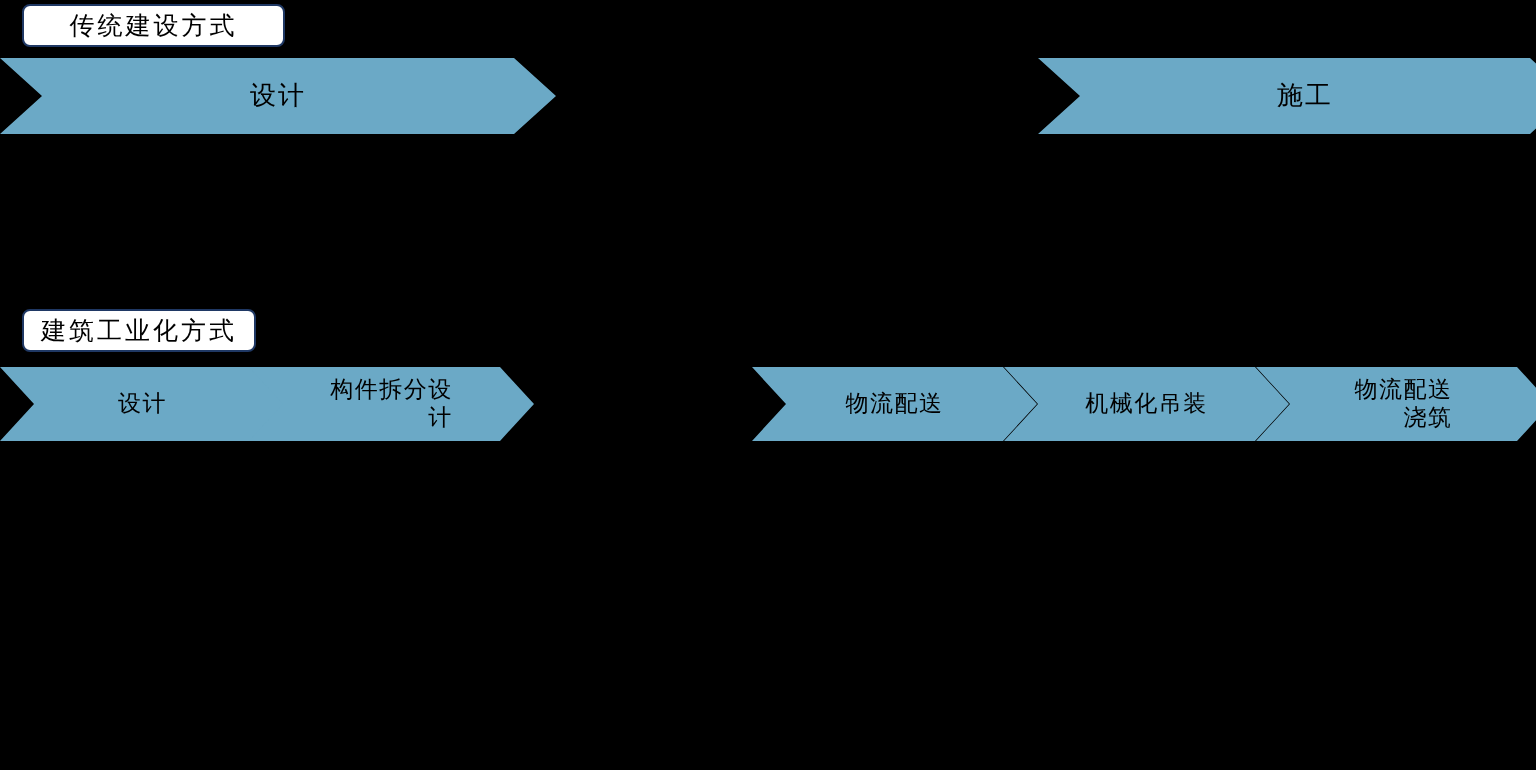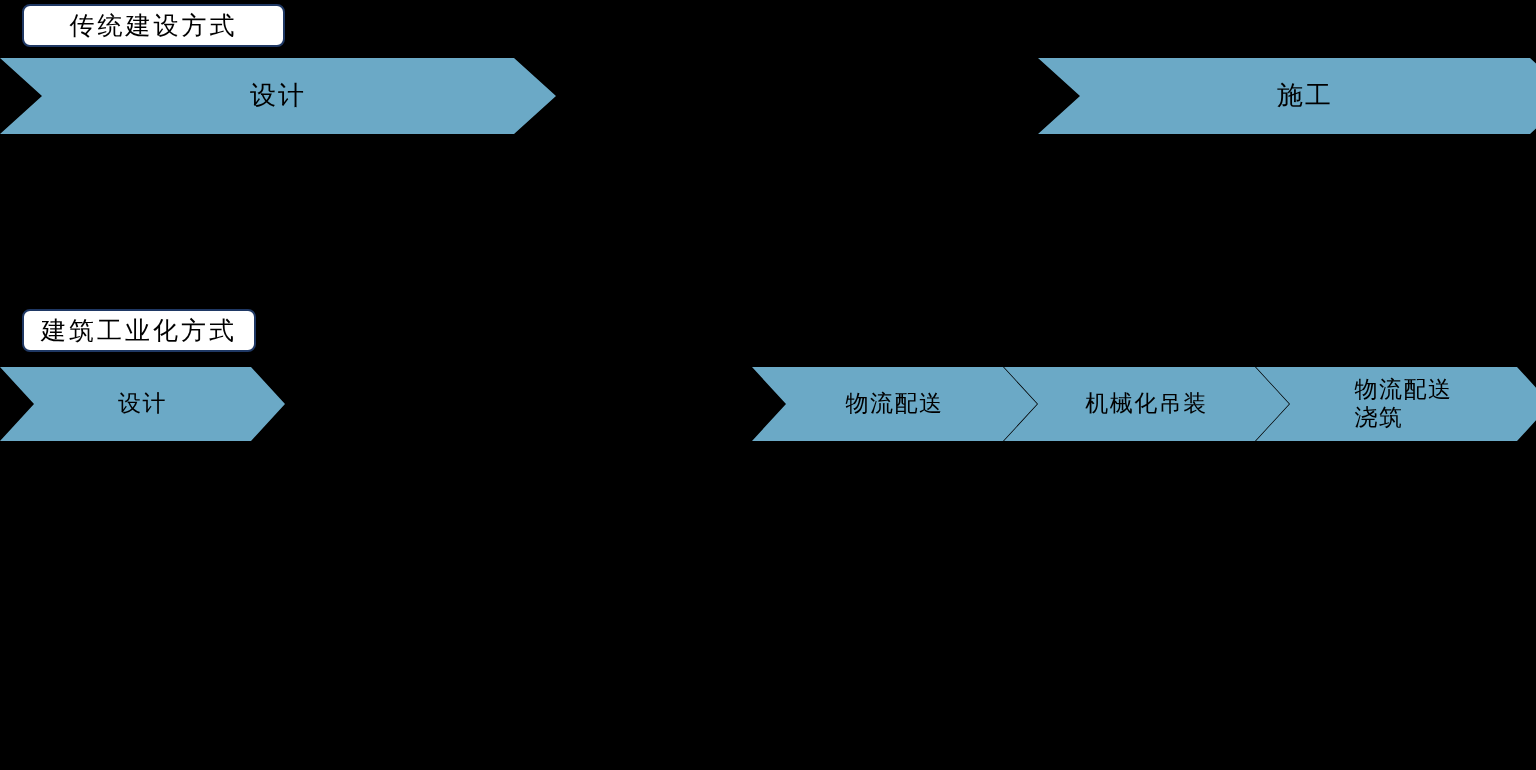--- a/index.html
+++ b/index.html
@@ -68,21 +68,21 @@
     align-items: center;
     justify-content: center;
     box-sizing: border-box;
     color: #000000;
   }
   .chevron-label {
     font-family: "Liberation Serif", "DejaVu Serif", serif;
     font-size: 26px;
     line-height: 1.18;
     letter-spacing: 2px;
-    text-align: left;
+    text-align: right;
     z-index: 2;
     padding: 0 6px;
     white-space: pre-line;
   }
   #row-industrial .chevron-label {
     font-size: 23px;
     letter-spacing: 1.5px;
     line-height: 1.22;
   }
 
@@ -158,20 +158,24 @@
   <div class="label-pill" id="label-industrial">
     <span class="pill-text">建筑工业化方式</span>
   </div>
 
   <div class="chevron-row" id="row-industrial">
 
     <div class="chevron ch-bot" id="ch-b-0">
       <span class="chevron-label">设计</span>
     </div>
 
+    <div class="chevron ch-bot" id="ch-b-1">
+      <span class="chevron-label">构件拆分设
+计</span>
+    </div>
 
 
     <div class="chevron ch-bot" id="ch-b-3">
       <span class="chevron-label">物流配送</span>
     </div>
 
     <div class="chevron ch-bot" id="ch-b-4">
       <span class="chevron-label">机械化吊装</span>
     </div>
 

